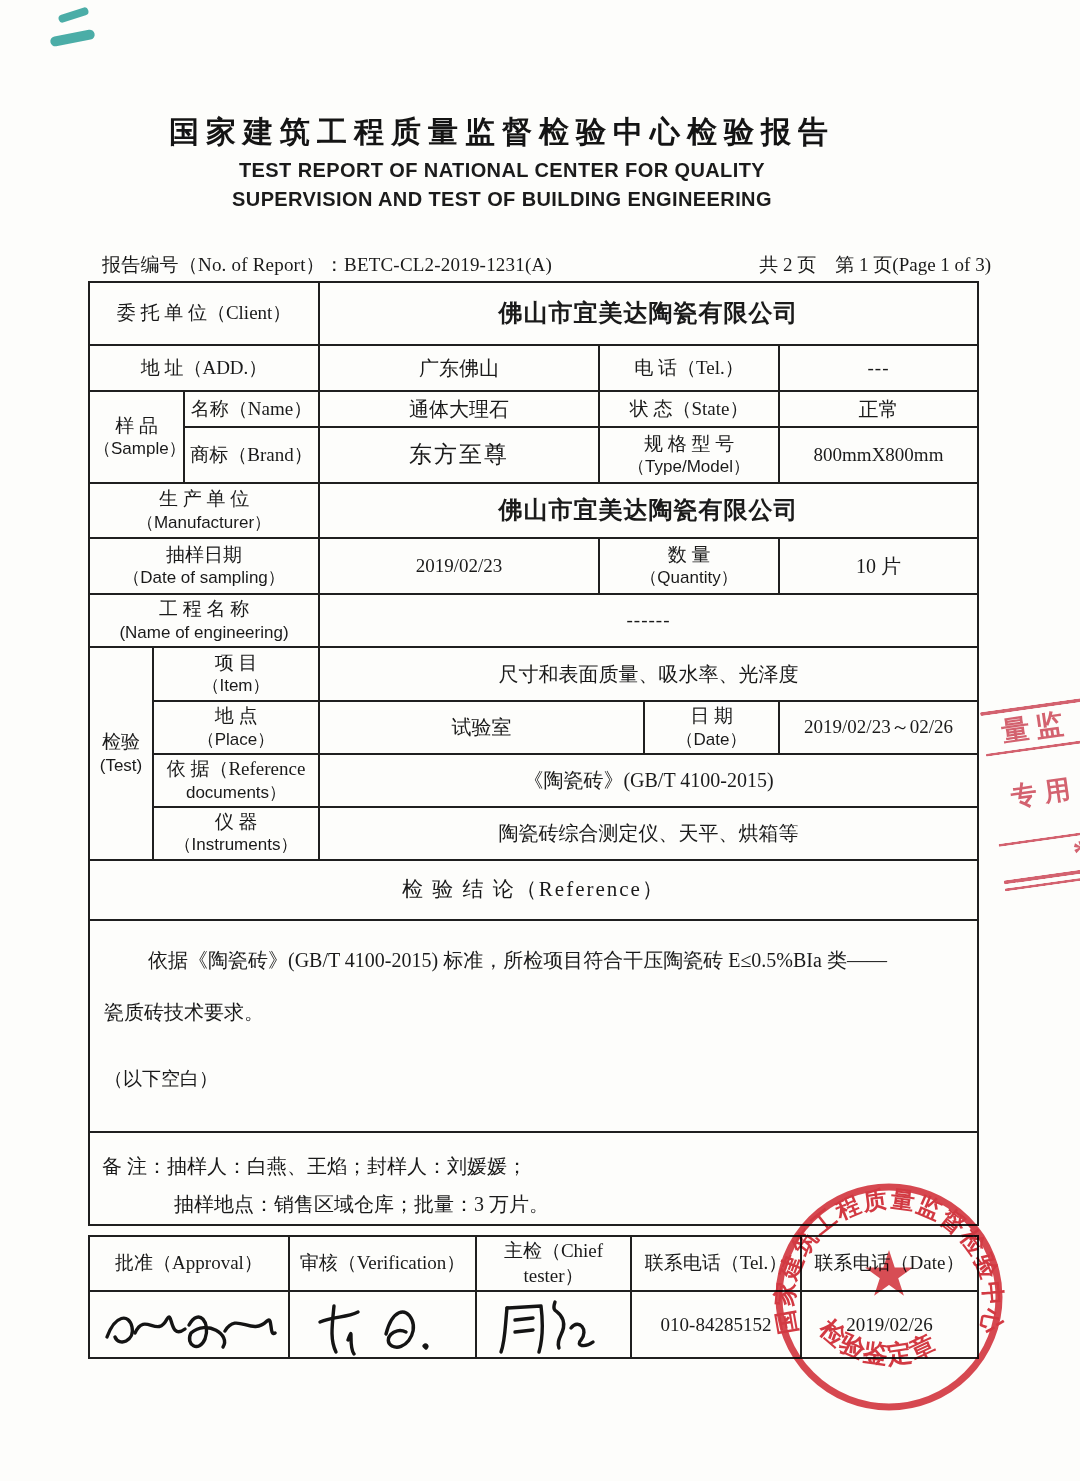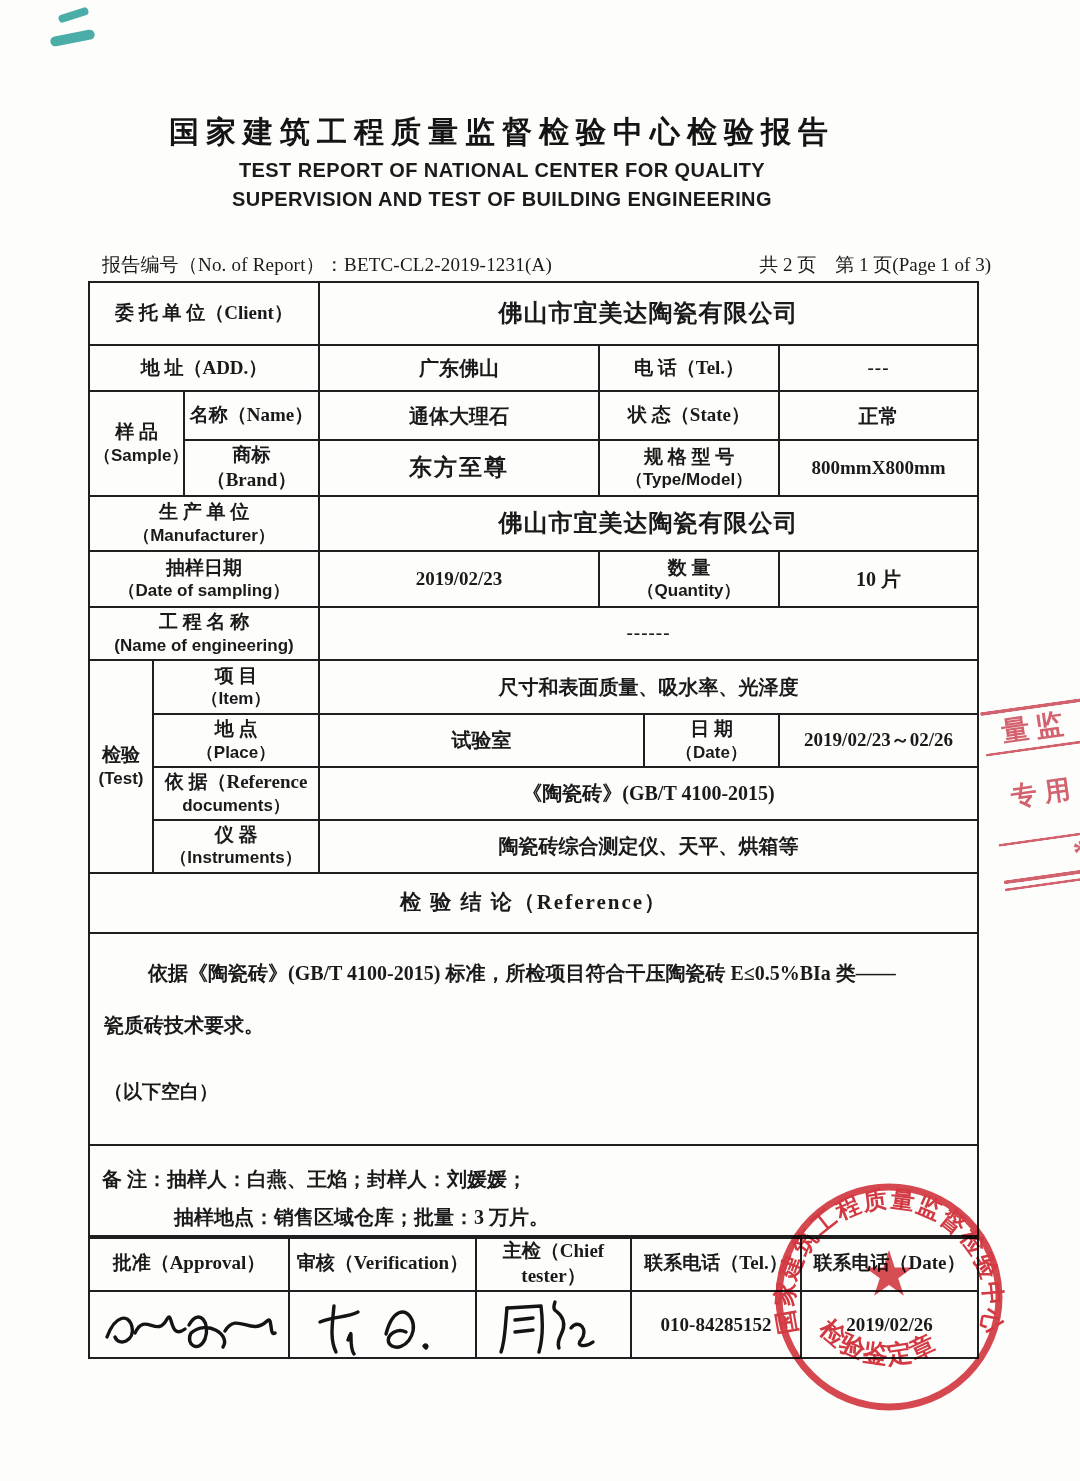--- a/index.html
+++ b/index.html
@@ -13,21 +13,21 @@
           letter-spacing:.4px;margin-top:6px;color:#1b1b1b;}
 
   
   .repline{position:absolute;top:252px;left:102px;width:889px;display:flex;
            justify-content:space-between;font-size:19px;}
   .repline .no{letter-spacing:.2px;}
 
   
   table{border-collapse:collapse;table-layout:fixed;}
   td{border:2px solid #1f1f1f;text-align:center;vertical-align:middle;
-     padding:2px 4px;font-size:19px;line-height:1.3;overflow:hidden;font-weight:bold;}
+     padding:2px 4px;font-size:19px;line-height:1.3;overflow:hidden;}
   .maintbl{position:absolute;top:281px;left:88px;width:889px;}
   .foottbl{position:absolute;top:1235px;left:88px;width:889px;}
   .en{font-family:"Liberation Sans","DejaVu Sans",sans-serif;font-size:17px;}
   .lblline{font-size:19px;}
   .two span{display:block;}
   .big{font-size:24px;font-weight:bold;letter-spacing:1px;}
   .brand{font-size:23px;letter-spacing:2px;}
   .val{font-size:20px;}
   .num{font-family:"Liberation Serif","DejaVu Serif",serif;font-size:19px;}
   .dashv{letter-spacing:1px;}
@@ -98,21 +98,21 @@
         <tr style="height:63px">
       <td colspan="3" class="lblline">委 托 单 位（Client）</td>
       <td colspan="4" class="big">佛山市宜美达陶瓷有限公司</td>
     </tr>
     <tr style="height:46px">
       <td colspan="3" class="lblline">地 址（ADD.）</td>
       <td class="val">广东佛山</td>
       <td colspan="2" class="lblline">电 话（Tel.）</td>
       <td class="dashv">---</td>
     </tr>
-    <tr style="height:49px">
+    <tr style="height:36px">
       <td colspan="2" rowspan="2" class="two">
         <span>样 品</span>
         <span class="en">（Sample）</span>
       </td>
       <td class="lblline">名称（Name）</td>
       <td class="val">通体大理石</td>
       <td colspan="2" class="lblline">状 态（State）</td>
       <td class="val">正常</td>
     </tr>
     <tr style="height:56px">

